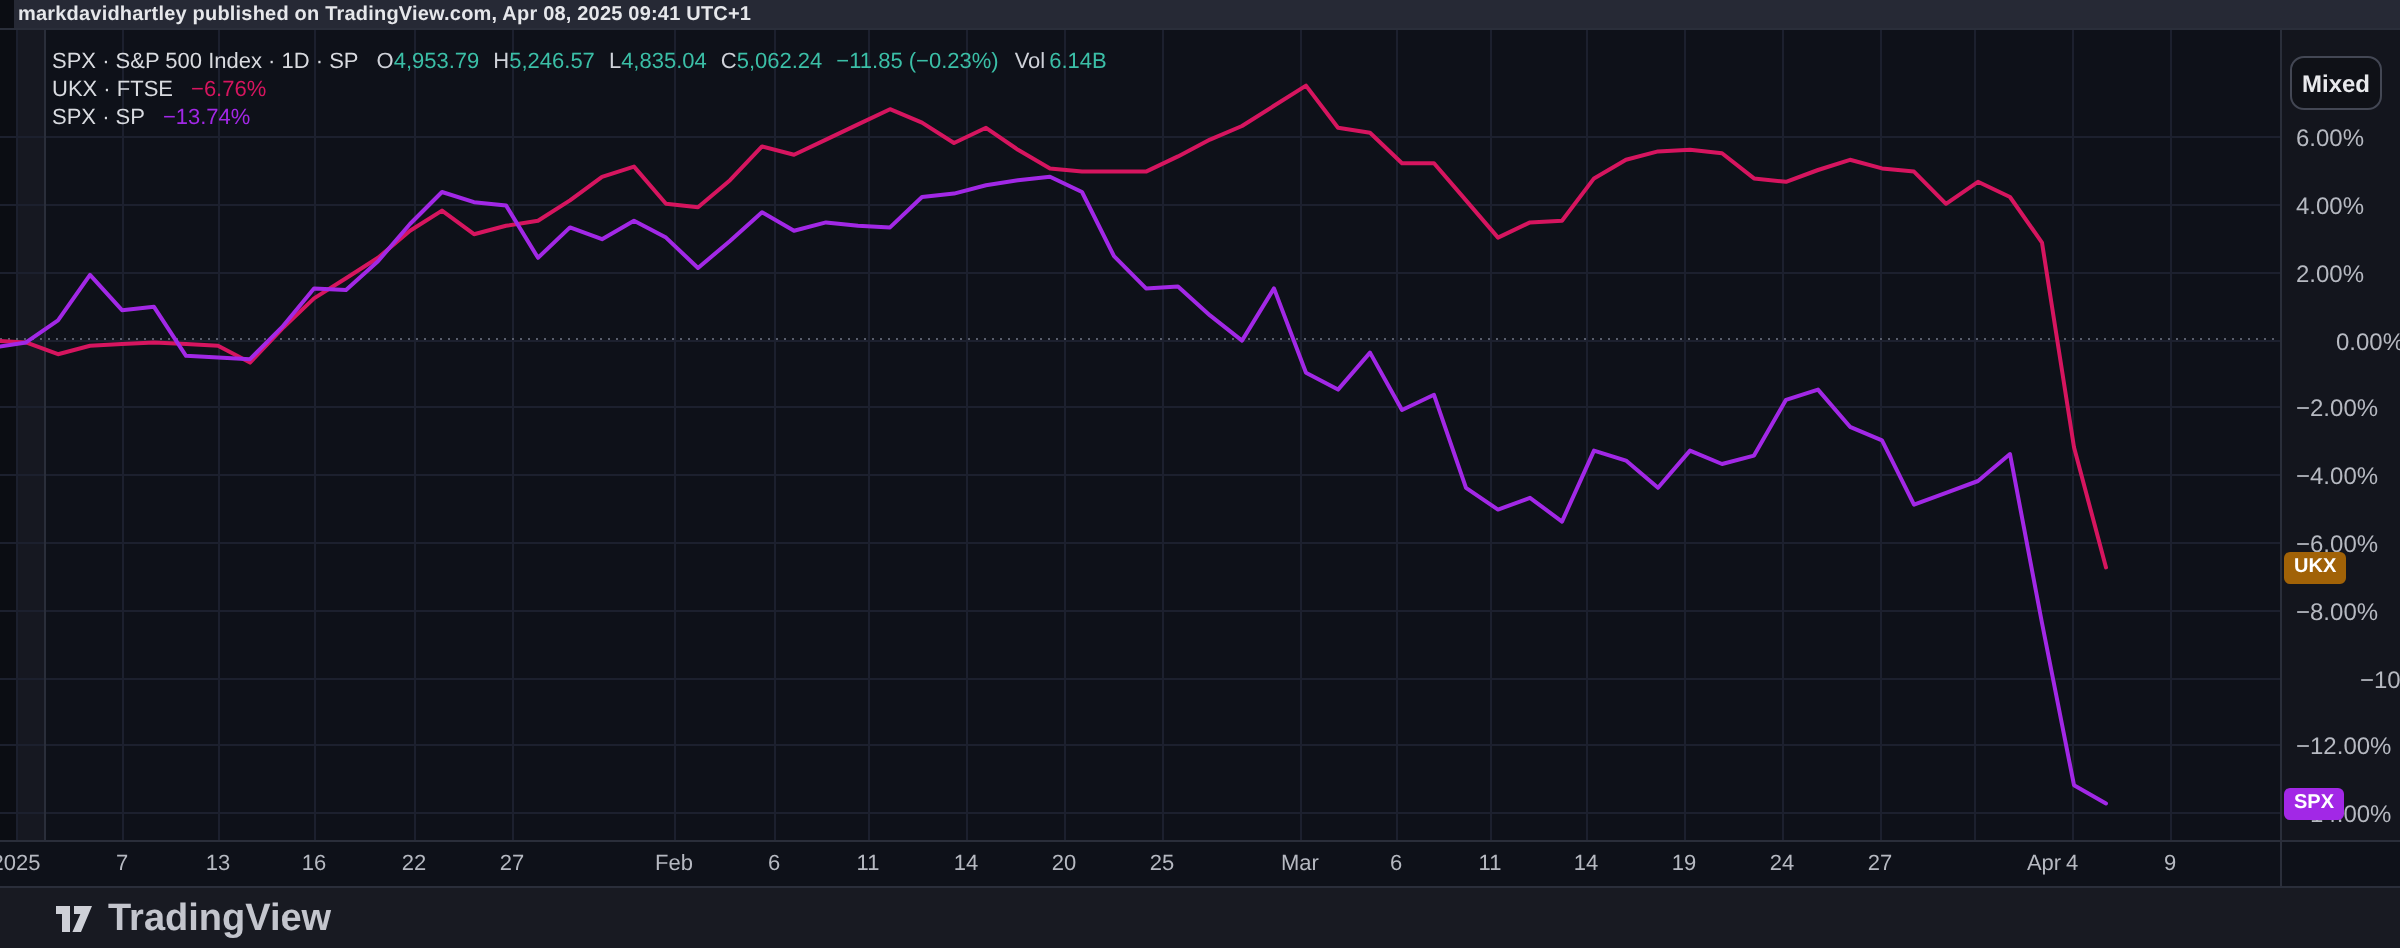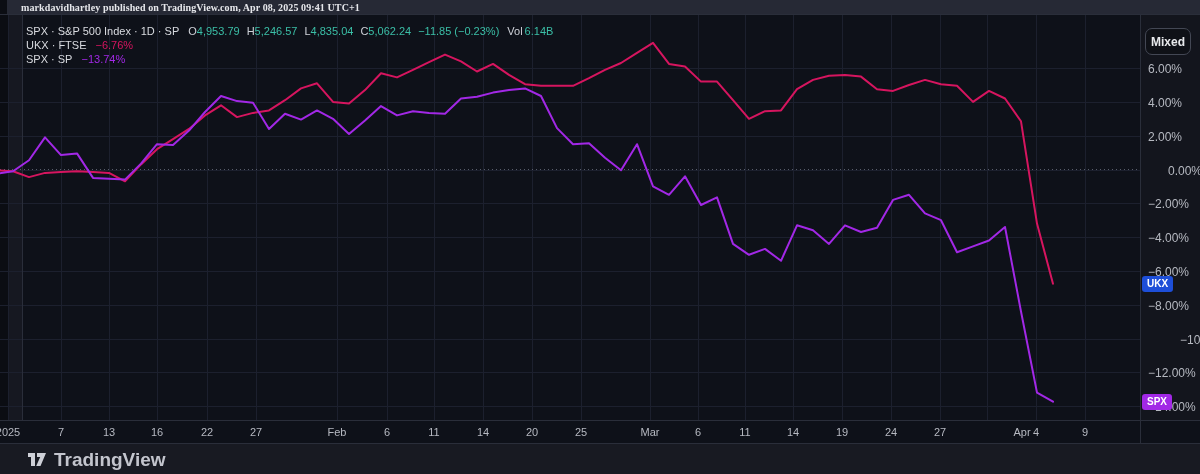--- a/index.html
+++ b/index.html
@@ -8,21 +8,21 @@
 
   
   .bg-chart{position:absolute;left:22px;top:14px;width:1118px;height:406px;background:#0e1119;}
   .bg-leftstrip{position:absolute;left:8px;top:14px;width:14px;height:406px;background:#161821;}
   .bg-edge{position:absolute;left:0;top:0;width:8px;height:474px;background:#0b0d13;}
   .bg-priceaxis{position:absolute;left:1140px;top:14px;width:60px;height:406px;background:#13151d;}
   .bg-timeaxis{position:absolute;left:0;top:420px;width:1200px;height:23px;background:#0e1119;}
 
   .topbar{position:absolute;left:7px;top:0;width:1193px;height:14px;background:#262935;
           display:flex;align-items:center;}
-  .topbar span{font-size:10px;font-weight:700;color:#e6e7eb;margin-left:14px;letter-spacing:.1px;font-family:Liberation Serif, serif;}
+  .topbar span{font-size:10px;font-weight:700;color:#e6e7eb;margin-left:2px;letter-spacing:.1px;}
 
   #chart-svg{position:absolute;left:0;top:0;width:1200px;height:474px;}
 
   .legend{position:absolute;left:26px;top:24px;line-height:14px;font-size:11px;white-space:nowrap;}
   .legend .row{height:14px;display:flex;align-items:center;}
   .sym{color:#d9dbe0;margin-right:9px;}
   .flbl{color:#cfd2d9;}
   .fval{margin-right:7px;}
   .chg{margin-right:8px;}
   .vlbl{color:#cfd2d9;text-align:center;}
@@ -158,21 +158,21 @@
       <span class="xlab" style="left: 745px;">11</span>
       <span class="xlab" style="left: 793px;">14</span>
       <span class="xlab" style="left: 842px;">19</span>
       <span class="xlab" style="left: 891px;">24</span>
       <span class="xlab" style="left: 940px;">27</span>
       <span class="xlab" style="left: 1022px;">Apr</span>
       <span class="xlab" style="left: 1036px;">4</span>
       <span class="xlab" style="left: 1085px;">9</span>
     </div>
 
-  <span class="badge" id="ukx-badge" style="top: 275.744px; background: #1d4ed8;">UKX</span>
+  <span class="badge" id="ukx-badge" style="top: 275.744px; background: #a16207;">UKX</span>
   <span class="badge" id="spx-badge" style="top: 393.706px; background: rgb(162, 40, 230);">SPX</span>
 
   <div class="footer">
     <svg class="logo" width="20" height="15" viewBox="0 0 20 15">
       <path d="M1 1 H8 V14 H4 V5 H1 Z" fill="#ced0d7"></path>
       <path d="M10 1 H19 L13.5 14 H9.2 L13.2 5 H10 Z" fill="#ced0d7"></path>
     </svg>
     <span class="brand">TradingView</span>
   </div>
 

